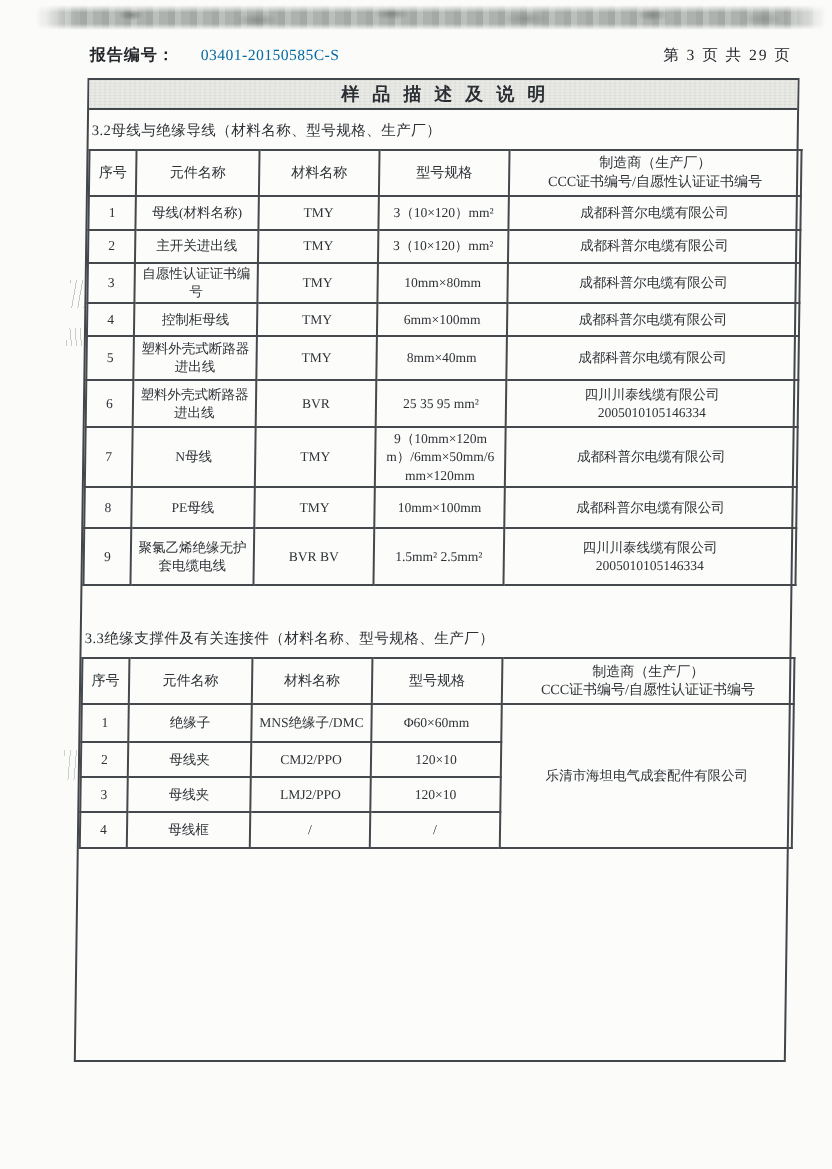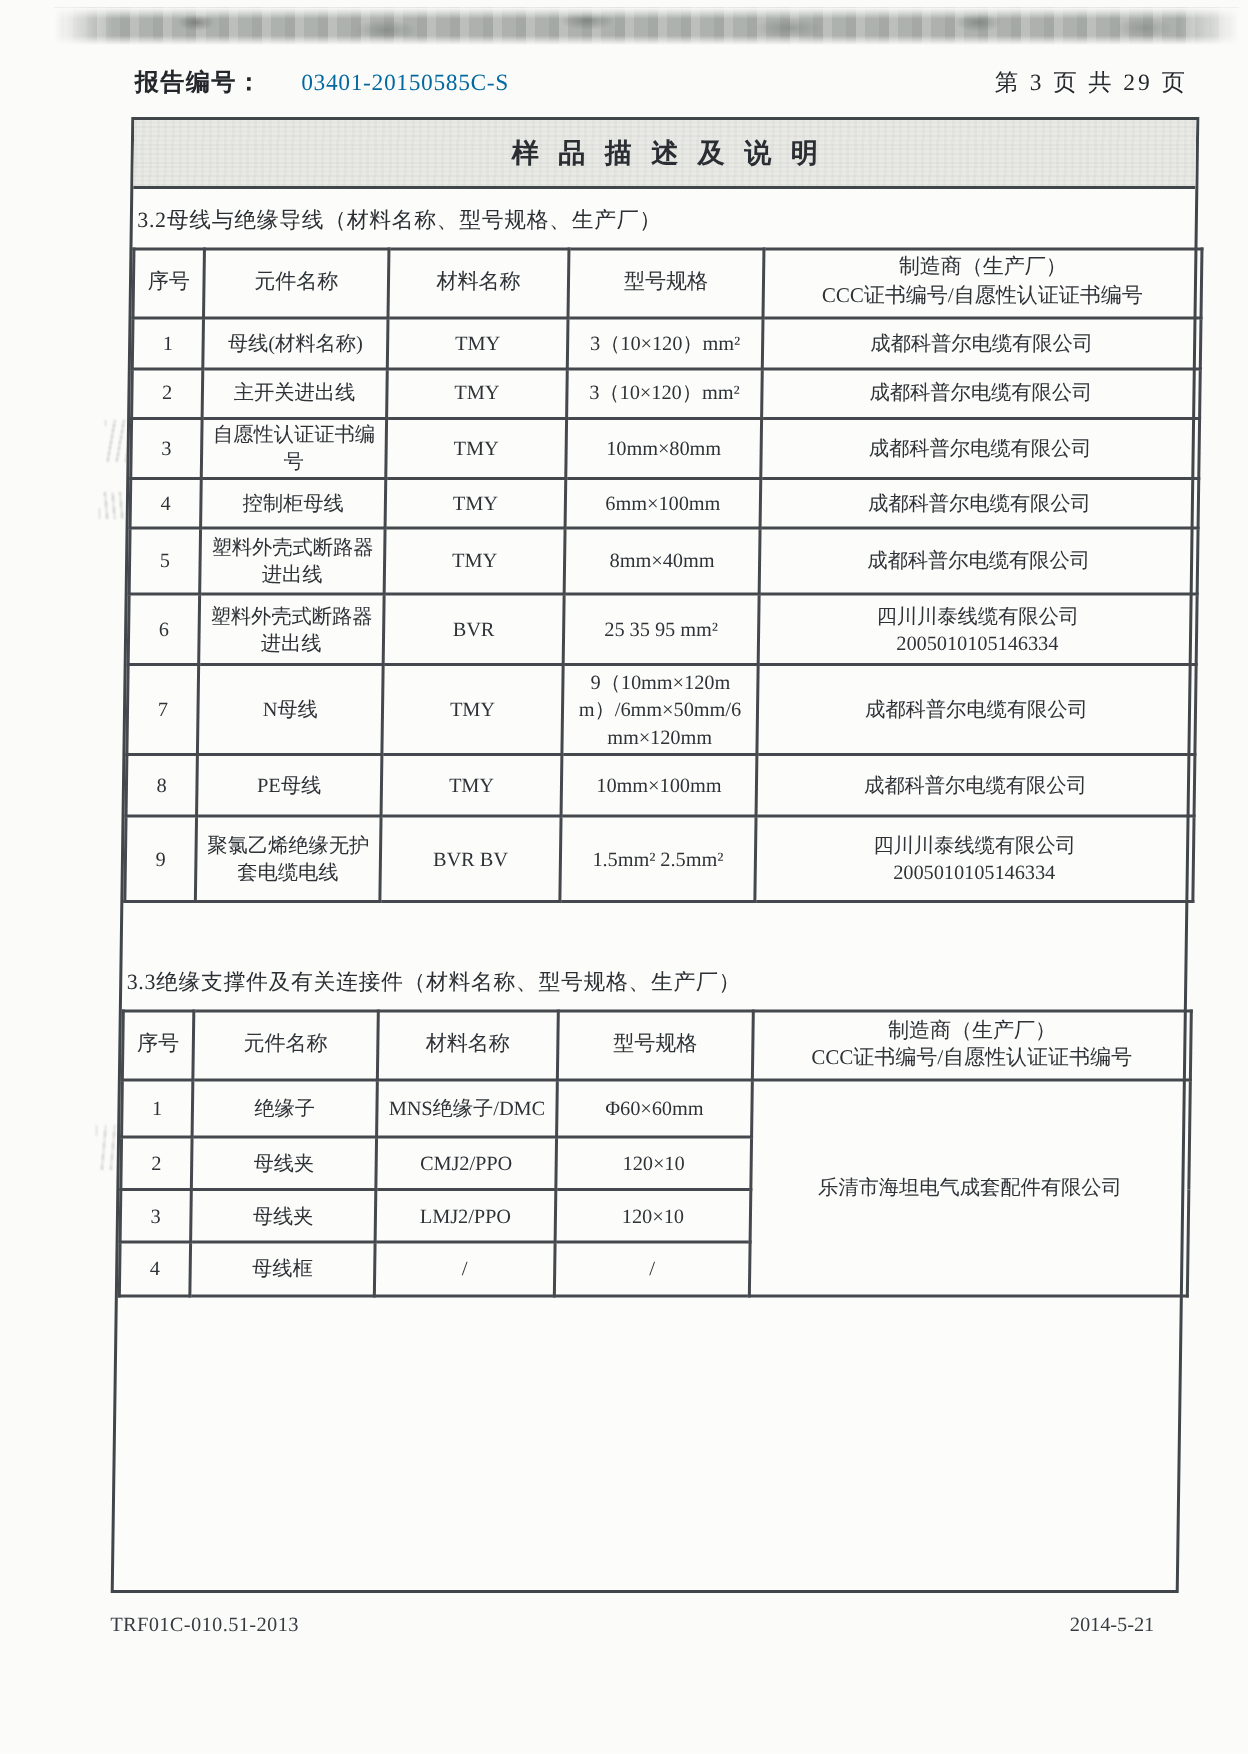--- a/index.html
+++ b/index.html
@@ -45,21 +45,21 @@
   .report-no{display:flex;align-items:baseline;}
   .report-no-label{font-weight:bold;font-size:16px;color:#23262b;letter-spacing:1px;}
   .report-no-value{font-size:15.5px;margin-left:26px;color:#0369a1;letter-spacing:.5px;}
   .page-info{font-size:15.5px;color:#23262b;letter-spacing:2px;margin-right:6px;}
 
   .page-box{
     margin-top:6px;height:984px;box-sizing:border-box;
     border:2px solid #41464a;background:#fcfcfa;
   }
   .title-band{
-    height:46px;box-sizing:border-box;border-bottom:2px solid #41464a;
+    height:30px;box-sizing:border-box;border-bottom:2px solid #41464a;
     background:
       repeating-linear-gradient(0deg, rgba(60,66,62,.04) 0 1px, transparent 1px 3px),
       repeating-linear-gradient(90deg, rgba(60,66,62,.03) 0 2px, transparent 2px 5px),
       #e9eae6;
     display:flex;align-items:center;justify-content:center;
   }
   .doc-title{font-size:18px;font-weight:bold;color:#2a2e33;letter-spacing:13px;text-indent:13px;}
   .section-heading{font-size:14.5px;color:#2b2f34;padding:11px 3px 9px 3px;letter-spacing:.5px;}
   .gap1{height:32px;}
 
@@ -240,18 +240,14 @@
         <td>4</td>
         <td>母线框</td>
         <td>/</td>
         <td class="spec">/</td>
       </tr>
     </tbody>
       </table>
 
   </div>
 
-  <div class="report-footer">
-    <span class="footer-code">TRF01C-010.51-2013</span>
-    <span class="footer-date">2014-5-21</span>
-  </div>
 
 </div>
 
 </body></html>

